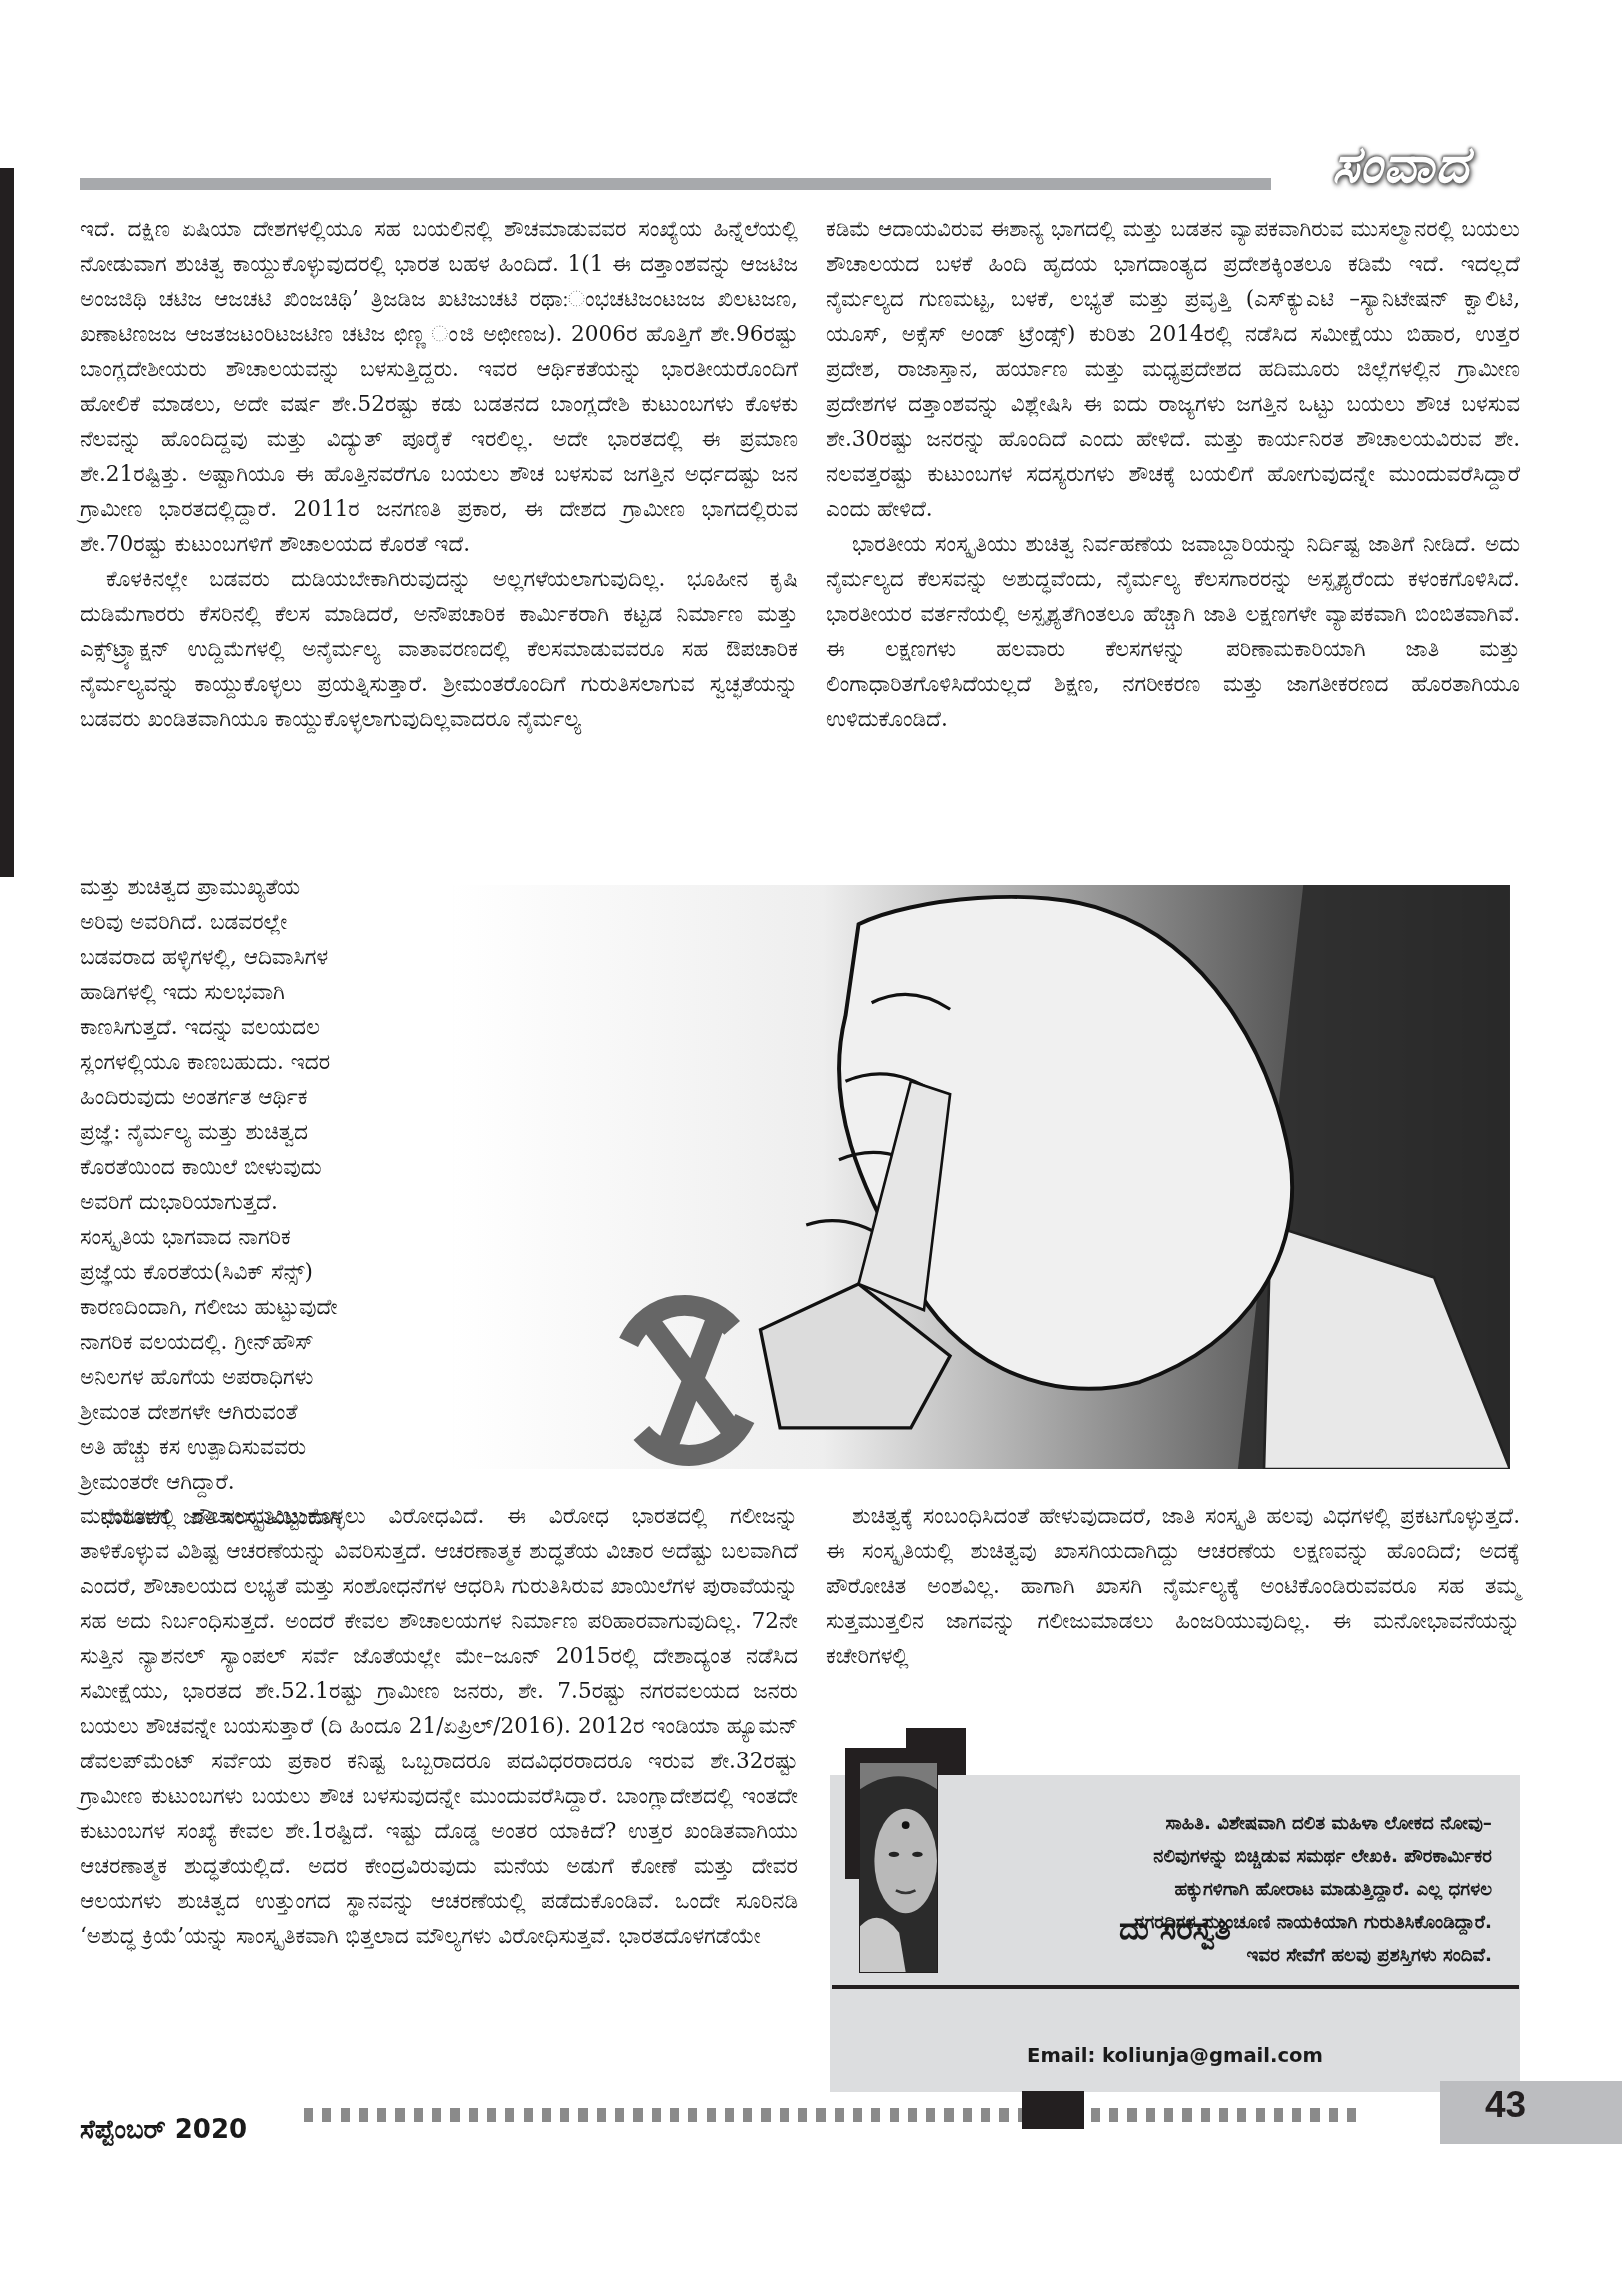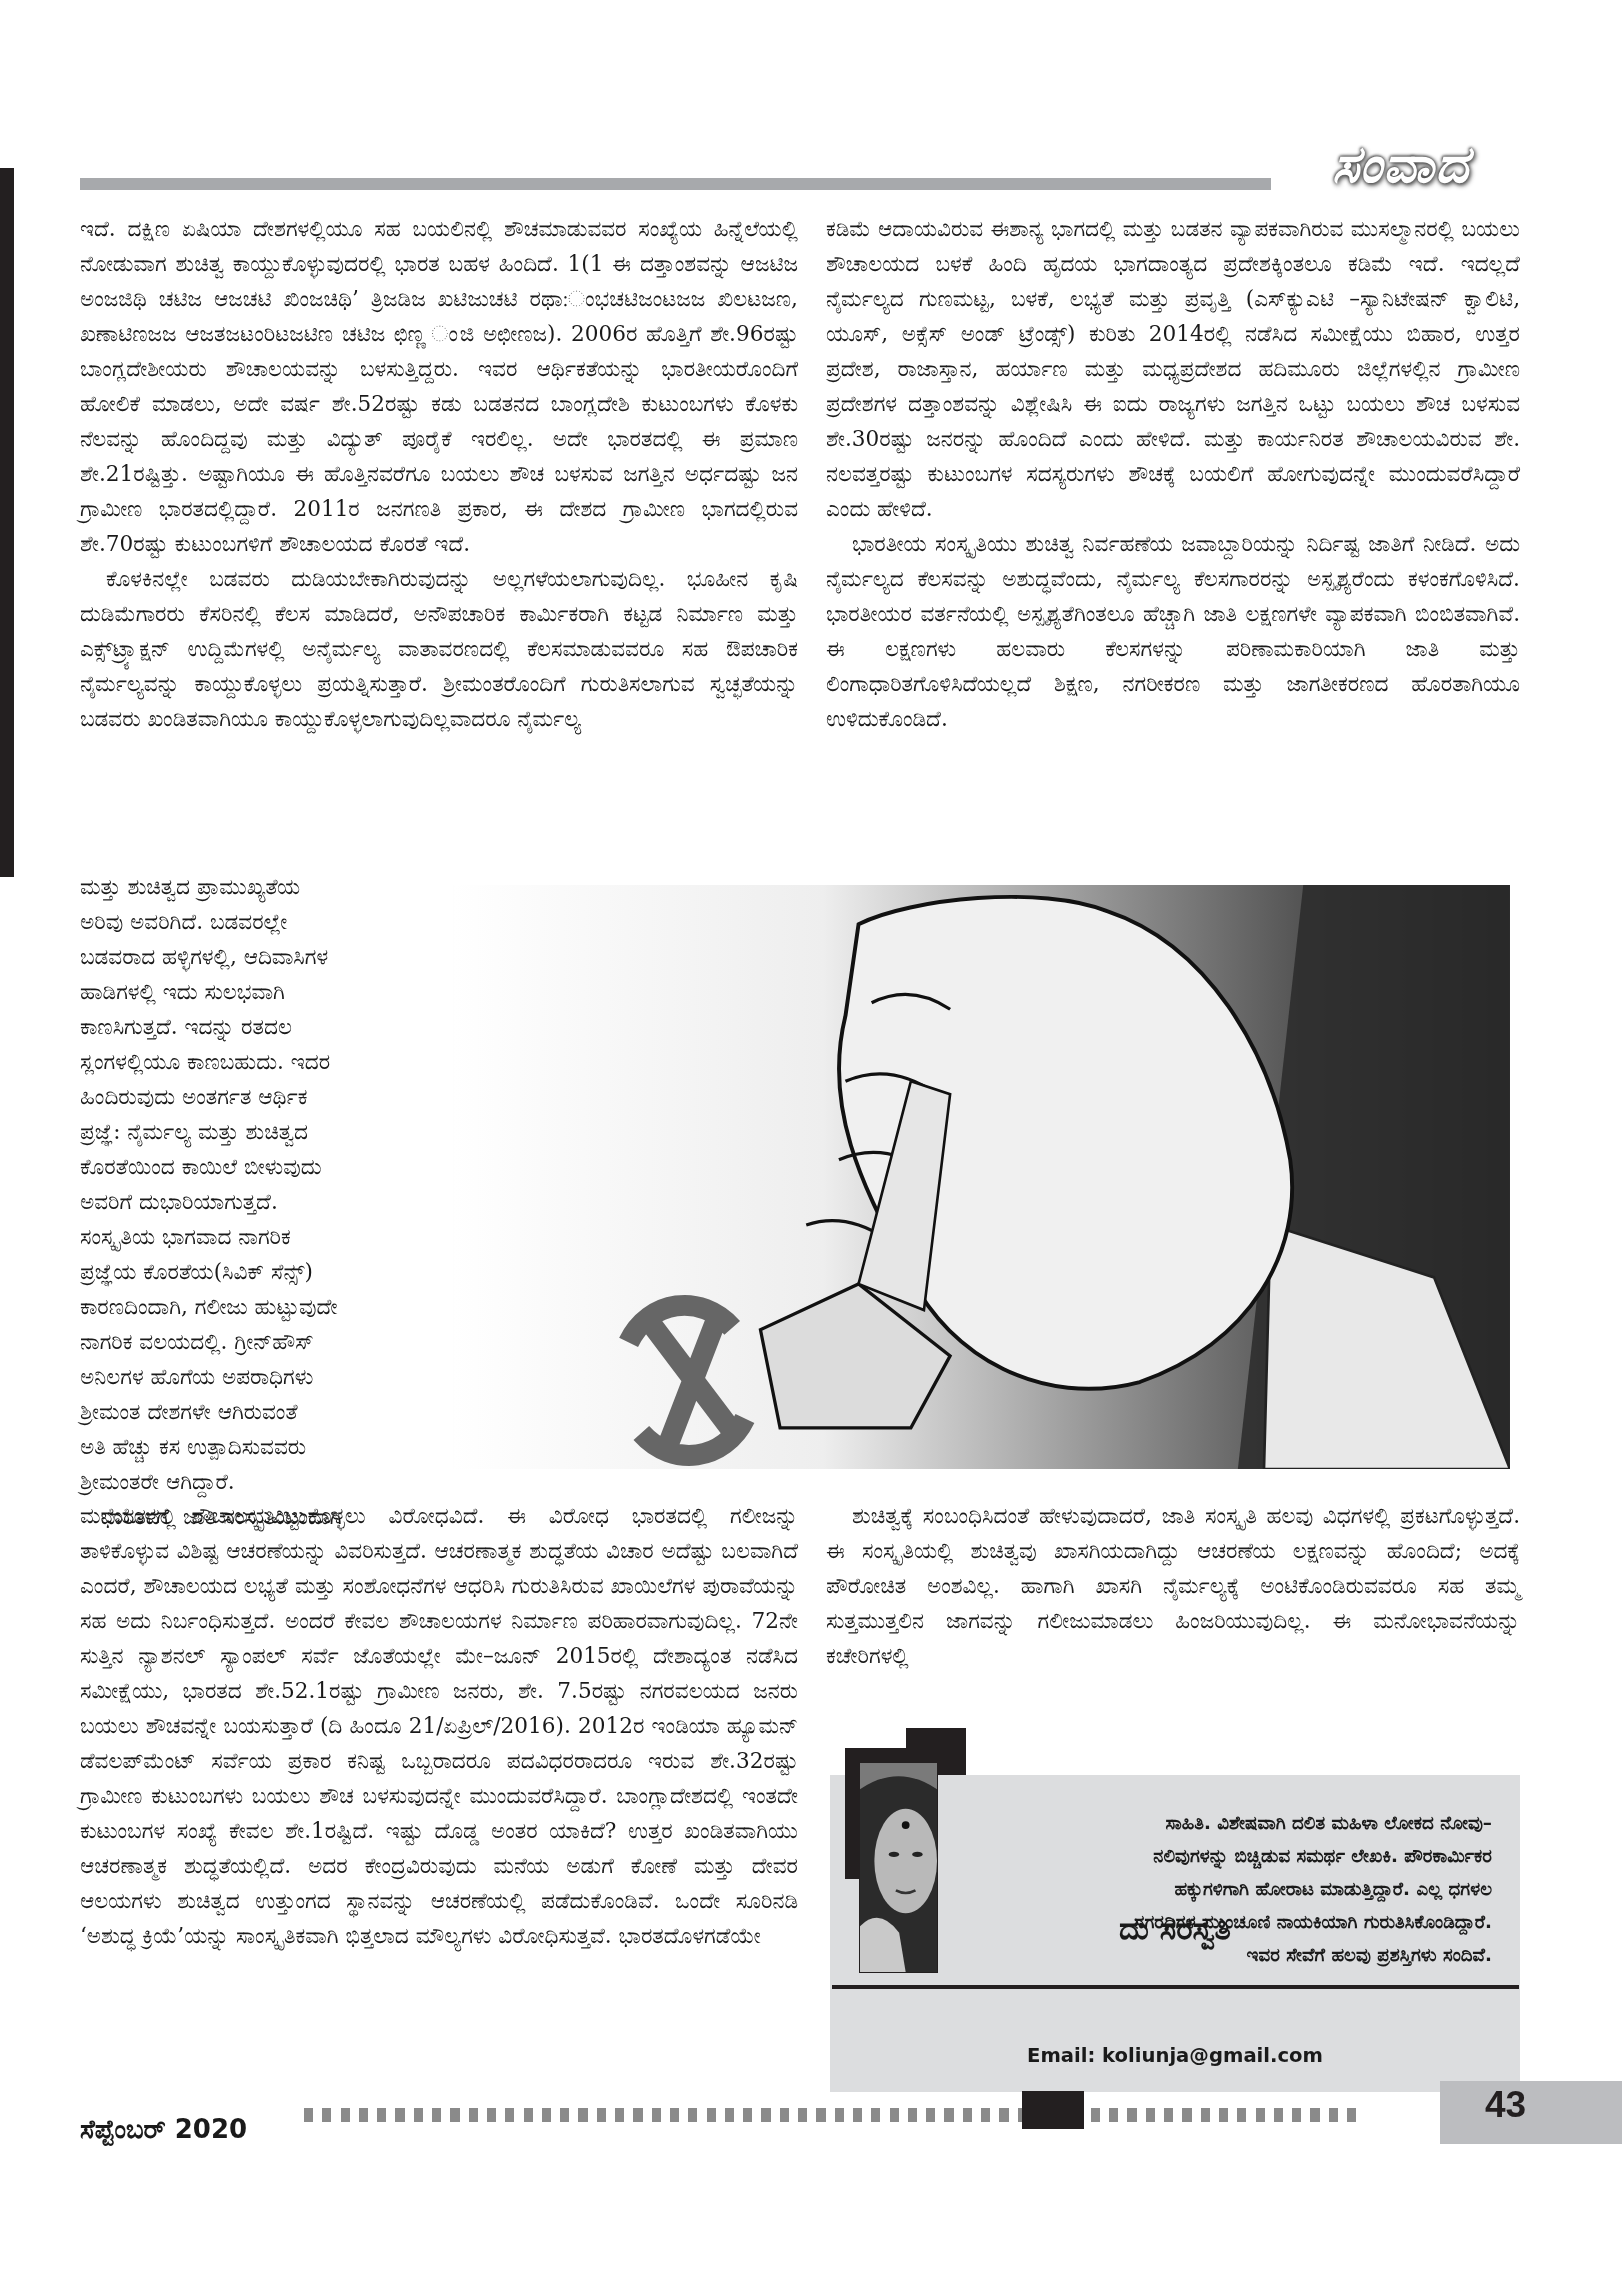--- a/index.html
+++ b/index.html
@@ -46,21 +46,21 @@
 <div class="abs col" id="col-left-top">
   <p class="para"><span>ಇದೆ. ದಕ್ಷಿಣ ಏಷಿಯಾ ದೇಶಗಳಲ್ಲಿಯೂ ಸಹ ಬಯಲಿನಲ್ಲಿ ಶೌಚಮಾಡುವವರ ಸಂಖ್ಯೆಯ ಹಿನ್ನೆಲೆಯಲ್ಲಿ ನೋಡುವಾಗ ಶುಚಿತ್ವ ಕಾಯ್ದುಕೊಳ್ಳುವುದರಲ್ಲಿ ಭಾರತ ಬಹಳ ಹಿಂದಿದೆ. 1(1 ಈ ದತ್ತಾಂಶವನ್ನು ಆಜಟಿಜ ಅಂಜಜಿಥಿ ಚಟಿಜ ಆಜಚಟಿ ಖಿಂಜಚಿಥಿ’ ತ್ರಿಜಡಿಜ ಖಟಿಜುಚಟಿ ರಥಾ:ಂಭಚಟಿಜಂಟಜಜ ಖಿಲಟಜಣ, ಖಣಾಟಿಣಜಜ ಆಜತಜಟಂರಿಟಜಟಿಣ ಚಟಿಜ ಛಿಣ್ಣ ಂಜಿ ಅಛೀಣಜ). 2006ರ ಹೊತ್ತಿಗೆ ಶೇ.96ರಷ್ಟು ಬಾಂಗ್ಲದೇಶೀಯರು ಶೌಚಾಲಯವನ್ನು ಬಳಸುತ್ತಿದ್ದರು. ಇವರ ಆರ್ಥಿಕತೆಯನ್ನು ಭಾರತೀಯರೊಂದಿಗೆ ಹೋಲಿಕೆ ಮಾಡಲು, ಅದೇ ವರ್ಷ ಶೇ.52ರಷ್ಟು ಕಡು ಬಡತನದ ಬಾಂಗ್ಲದೇಶಿ ಕುಟುಂಬಗಳು ಕೊಳಕು ನೆಲವನ್ನು ಹೊಂದಿದ್ದವು ಮತ್ತು ವಿದ್ಯುತ್ ಪೂರೈಕೆ ಇರಲಿಲ್ಲ. ಅದೇ ಭಾರತದಲ್ಲಿ ಈ ಪ್ರಮಾಣ ಶೇ.21ರಷ್ಟಿತ್ತು. ಅಷ್ಟಾಗಿಯೂ ಈ ಹೊತ್ತಿನವರೆಗೂ ಬಯಲು ಶೌಚ ಬಳಸುವ ಜಗತ್ತಿನ ಅರ್ಧದಷ್ಟು ಜನ ಗ್ರಾಮೀಣ ಭಾರತದಲ್ಲಿದ್ದಾರೆ. 2011ರ ಜನಗಣತಿ ಪ್ರಕಾರ, ಈ ದೇಶದ ಗ್ರಾಮೀಣ ಭಾಗದಲ್ಲಿರುವ ಶೇ.70ರಷ್ಟು ಕುಟುಂಬಗಳಿಗೆ ಶೌಚಾಲಯದ ಕೊರತೆ ಇದೆ.</span></p>
   <p class="para"><span class="indent"></span><span>ಕೊಳಕಿನಲ್ಲೇ ಬಡವರು ದುಡಿಯಬೇಕಾಗಿರುವುದನ್ನು ಅಲ್ಲಗಳೆಯಲಾಗುವುದಿಲ್ಲ. ಭೂಹೀನ ಕೃಷಿ ದುಡಿಮೆಗಾರರು ಕೆಸರಿನಲ್ಲಿ ಕೆಲಸ ಮಾಡಿದರೆ, ಅನೌಪಚಾರಿಕ ಕಾರ್ಮಿಕರಾಗಿ ಕಟ್ಟಡ ನಿರ್ಮಾಣ ಮತ್ತು ಎಕ್ಸ್‌ಟ್ರ್ಯಾಕ್ಷನ್ ಉದ್ದಿಮೆಗಳಲ್ಲಿ ಅನೈರ್ಮಲ್ಯ ವಾತಾವರಣದಲ್ಲಿ ಕೆಲಸಮಾಡುವವರೂ ಸಹ ಔಪಚಾರಿಕ ನೈರ್ಮಲ್ಯವನ್ನು ಕಾಯ್ದುಕೊಳ್ಳಲು ಪ್ರಯತ್ನಿಸುತ್ತಾರೆ. ಶ್ರೀಮಂತರೊಂದಿಗೆ ಗುರುತಿಸಲಾಗುವ ಸ್ವಚ್ಛತೆಯನ್ನು ಬಡವರು ಖಂಡಿತವಾಗಿಯೂ ಕಾಯ್ದುಕೊಳ್ಳಲಾಗುವುದಿಲ್ಲವಾದರೂ ನೈರ್ಮಲ್ಯ</span></p>
 </div>
 
 <div class="abs col" id="col-left-narrow">
   <div class="para">ಮತ್ತು ಶುಚಿತ್ವದ ಪ್ರಾಮುಖ್ಯತೆಯ</div>
   <div class="para">ಅರಿವು ಅವರಿಗಿದೆ. ಬಡವರಲ್ಲೇ</div>
   <div class="para">ಬಡವರಾದ ಹಳ್ಳಿಗಳಲ್ಲಿ, ಆದಿವಾಸಿಗಳ</div>
   <div class="para">ಹಾಡಿಗಳಲ್ಲಿ ಇದು ಸುಲಭವಾಗಿ</div>
-  <div class="para">ಕಾಣಸಿಗುತ್ತದೆ. ಇದನ್ನು ರತದಲ</div>
+  <div class="para">ಕಾಣಸಿಗುತ್ತದೆ. ಇದನ್ನು ವಲಯದಲ</div>
   <div class="para">ಸ್ಲಂಗಳಲ್ಲಿಯೂ ಕಾಣಬಹುದು. ಇದರ</div>
   <div class="para">ಹಿಂದಿರುವುದು ಅಂತರ್ಗತ ಆರ್ಥಿಕ</div>
   <div class="para">ಪ್ರಜ್ಞೆ: ನೈರ್ಮಲ್ಯ ಮತ್ತು ಶುಚಿತ್ವದ</div>
   <div class="para">ಕೊರತೆಯಿಂದ ಕಾಯಿಲೆ ಬೀಳುವುದು</div>
   <div class="para">ಅವರಿಗೆ ದುಭಾರಿಯಾಗುತ್ತದೆ.</div>
   <div class="para">ಸಂಸ್ಕೃತಿಯ ಭಾಗವಾದ ನಾಗರಿಕ</div>
   <div class="para">ಪ್ರಜ್ಞೆಯ ಕೊರತೆಯ(ಸಿವಿಕ್ ಸೆನ್ಸ್)</div>
   <div class="para">ಕಾರಣದಿಂದಾಗಿ, ಗಲೀಜು ಹುಟ್ಟುವುದೇ</div>
   <div class="para">ನಾಗರಿಕ ವಲಯದಲ್ಲಿ. ಗ್ರೀನ್‌ಹೌಸ್</div>
   <div class="para">ಅನಿಲಗಳ ಹೊಗೆಯ ಅಪರಾಧಿಗಳು</div>

